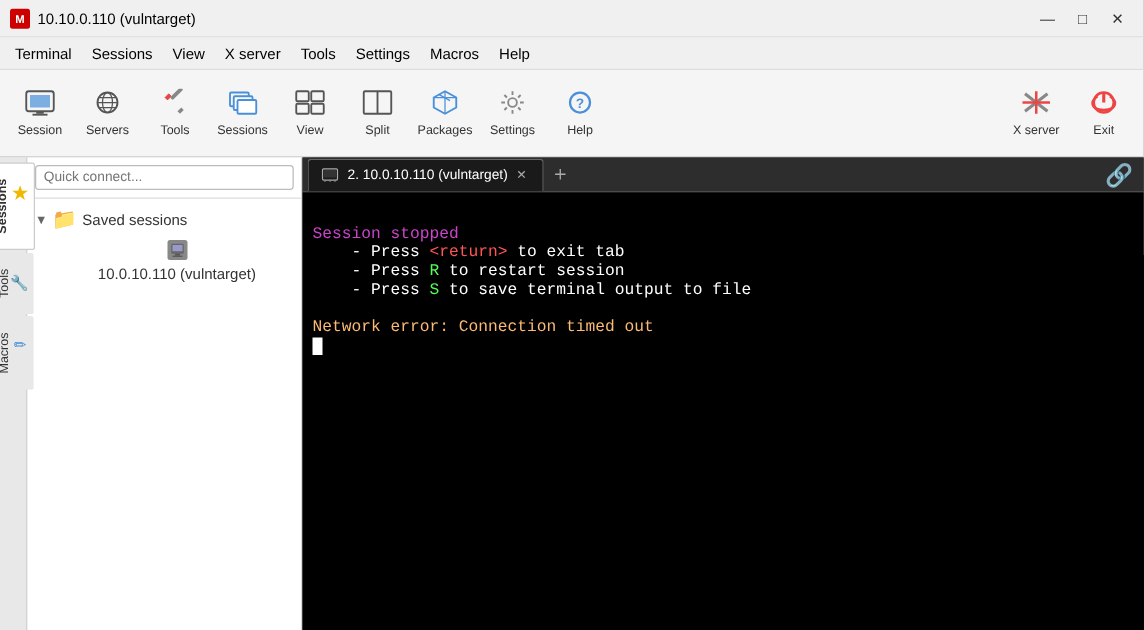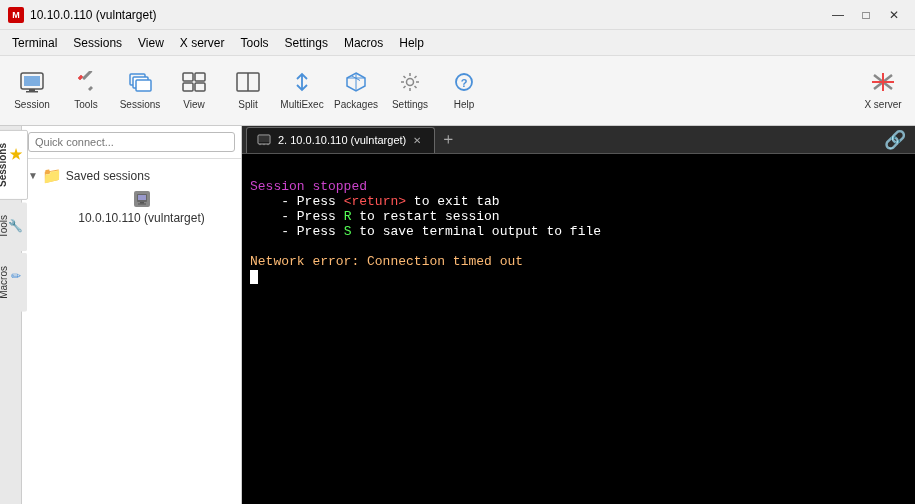--- a/index.html
+++ b/index.html
@@ -215,20 +215,32 @@
       <svg width="26" height="22" viewBox="0 0 26 22">
           <rect x="2" y="2" width="22" height="16" rx="2" fill="none" stroke="#555" stroke-width="1.5"></rect>
           <rect x="5" y="5" width="16" height="10" fill="#4a90d9" opacity="0.7"></rect>
           <rect x="10" y="18" width="6" height="2" fill="#555"></rect>
           <rect x="7" y="20" width="12" height="1.5" fill="#555"></rect>
         </svg>
     </span>
     <span class="tool-label">Session</span>
   </button>
 
+  <button class="tool-btn">
+    <span class="tool-icon">
+      <svg width="26" height="22" viewBox="0 0 26 22">
+          <circle cx="13" cy="11" r="8" fill="none" stroke="#555" stroke-width="1.5"></circle>
+          <ellipse cx="13" cy="11" rx="4" ry="8" fill="none" stroke="#555" stroke-width="1"></ellipse>
+          <line x1="5" y1="11" x2="21" y2="11" stroke="#555" stroke-width="1"></line>
+          <line x1="6" y1="7" x2="20" y2="7" stroke="#555" stroke-width="1"></line>
+          <line x1="6" y1="15" x2="20" y2="15" stroke="#555" stroke-width="1"></line>
+        </svg>
+    </span>
+    <span class="tool-label">Servers</span>
+  </button>
 
   <button class="tool-btn">
     <span class="tool-icon">
       <svg width="26" height="22" viewBox="0 0 26 22">
           <path d="M8 4 L10 6 L7 9 L5 7 Z" fill="#e44" stroke="#c33" stroke-width="0.5"></path>
           <rect x="9" y="7" width="12" height="3" rx="1" transform="rotate(-45 9 7)" fill="#888"></rect>
           <path d="M18 15 L20 17 L17 20 L15 18 Z" fill="#888"></path>
         </svg>
     </span>
     <span class="tool-label">Tools</span>
@@ -260,28 +272,20 @@
   <button class="tool-btn">
     <span class="tool-icon">
       <svg width="26" height="22" viewBox="0 0 26 22">
           <rect x="2" y="2" width="22" height="18" rx="1" fill="none" stroke="#555" stroke-width="1.5"></rect>
           <line x1="13" y1="2" x2="13" y2="20" stroke="#555" stroke-width="1.5"></line>
         </svg>
     </span>
     <span class="tool-label">Split</span>
   </button>
 
-  <button class="tool-btn">
-    <span class="tool-icon">
-      <svg width="26" height="22" viewBox="0 0 26 22">
-          <path d="M13 3 L13 19 M8 8 L13 3 L18 8 M8 14 L13 19 L18 14" fill="none" stroke="#4a90d9" stroke-width="1.8"></path>
-        </svg>
-    </span>
-    <span class="tool-label">MultiExec</span>
-  </button>
 
 
   <button class="tool-btn">
     <span class="tool-icon">
       <svg width="26" height="22" viewBox="0 0 26 22">
           <path d="M13 2 L22 7 L22 15 L13 20 L4 15 L4 7 Z" fill="none" stroke="#4a90d9" stroke-width="1.5"></path>
           <path d="M13 2 L13 20 M4 7 L22 7" stroke="#4a90d9" stroke-width="1"></path>
           <path d="M8 4.5 L17 9.5" stroke="#4a90d9" stroke-width="1"></path>
         </svg>
     </span>
@@ -315,20 +319,30 @@
         <svg width="26" height="22" viewBox="0 0 26 22">
             <line x1="4" y1="4" x2="22" y2="18" stroke="#888" stroke-width="2.5"></line>
             <line x1="22" y1="4" x2="4" y2="18" stroke="#888" stroke-width="2.5"></line>
             <line x1="13" y1="2" x2="13" y2="20" stroke="#e44" stroke-width="2"></line>
             <line x1="2" y1="11" x2="24" y2="11" stroke="#e44" stroke-width="2"></line>
           </svg>
       </span>
       <span class="tool-label">X server</span>
     </button>
 
+    <button class="tool-btn-right">
+      <span class="tool-icon">
+        <svg width="26" height="22" viewBox="0 0 26 22">
+            <circle cx="13" cy="11" r="8" fill="none" stroke="#e44" stroke-width="2"></circle>
+            <path d="M13 3 L13 11" stroke="#e44" stroke-width="2.5"></path>
+            <path d="M8 6 Q4 9 4 11 Q4 17 13 17 Q22 17 22 11 Q22 9 18 6" fill="none" stroke="#e44" stroke-width="2"></path>
+          </svg>
+      </span>
+      <span class="tool-label">Exit</span>
+    </button>
   </div>
 </div>
 
 <div id="main">
 
   <div id="sidebar-tabs">
     <div style="display:flex;flex-direction:column;align-items:center;gap:0;width:100%;flex:1;">
 
       <div class="sidebar-tab active" style="background:#fff;border:1px solid #ccc;color:#333;font-size:10px;padding:12px 3px;writing-mode:vertical-lr;transform:rotate(180deg);margin-bottom:2px;">
         <span style="font-size:14px;color:#f0b800;display:block;margin-bottom:3px;transform:rotate(180deg);">★</span>

